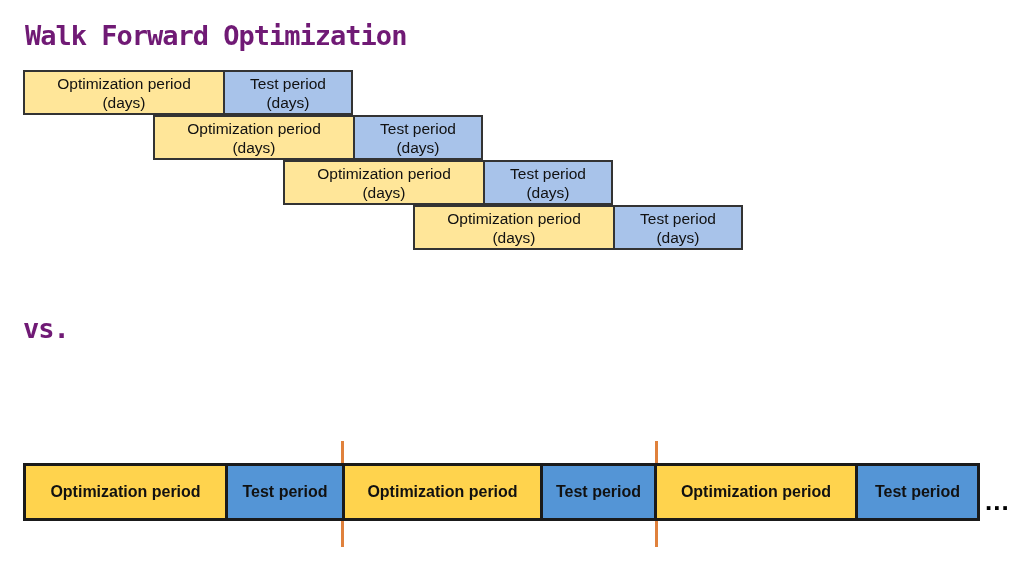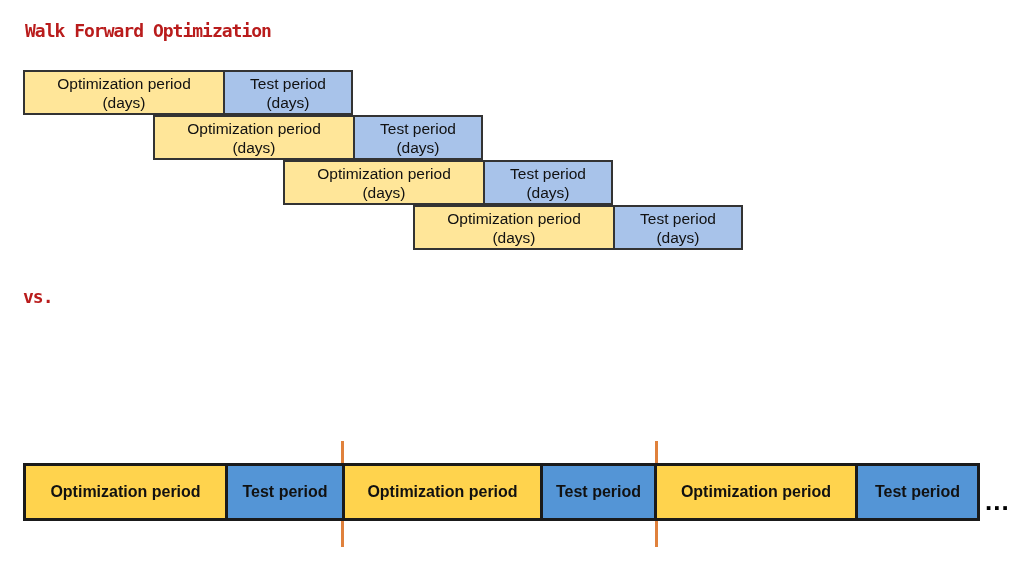--- a/index.html
+++ b/index.html
@@ -7,28 +7,28 @@
     position:relative;
     width:1034px;height:573px;
     background:#ffffff;
     font-family:"Liberation Sans", sans-serif;
     overflow:hidden;
   }
   .mono-title{
     position:absolute;
     font-family:"DejaVu Sans Mono", monospace;
     font-weight:bold;
-    font-size:18px;
+    font-size:27px;
     letter-spacing:-1px;
-    color:#b91c1c;
+    color:#701a75;
     white-space:nowrap;
     margin:0;
   }
   #wfo-title{left:25px;top:20px;}
-  #vs-label{left:23px;top:286px;}
+  #vs-label{left:23px;top:313px;}
   #cont-title{left:25px;top:406px;}
 
   
   .wfo-row{position:absolute;display:flex;height:45px;}
   .wfo-box{
     box-sizing:border-box;
     border:2px solid #333333;
     display:flex;flex-direction:column;
     align-items:center;justify-content:center;
     font-size:15.5px;line-height:19px;color:#111;

